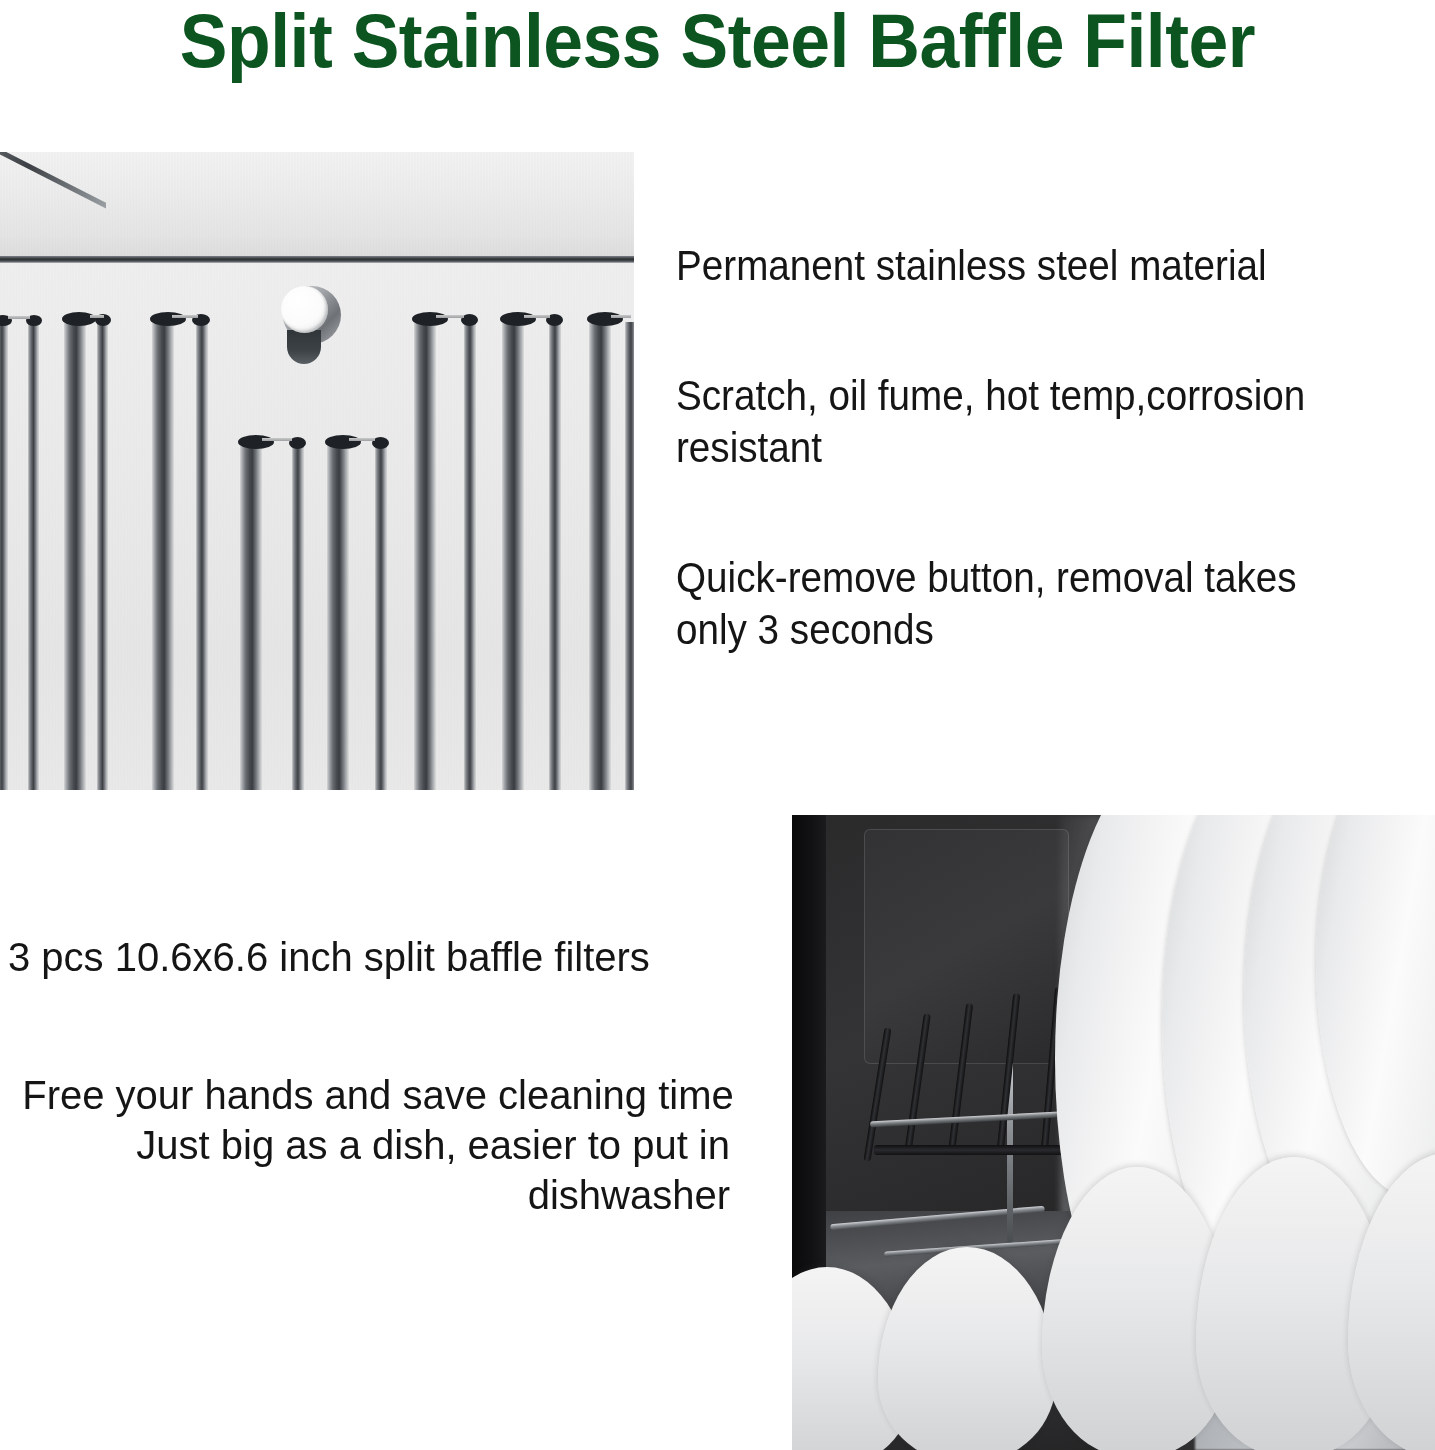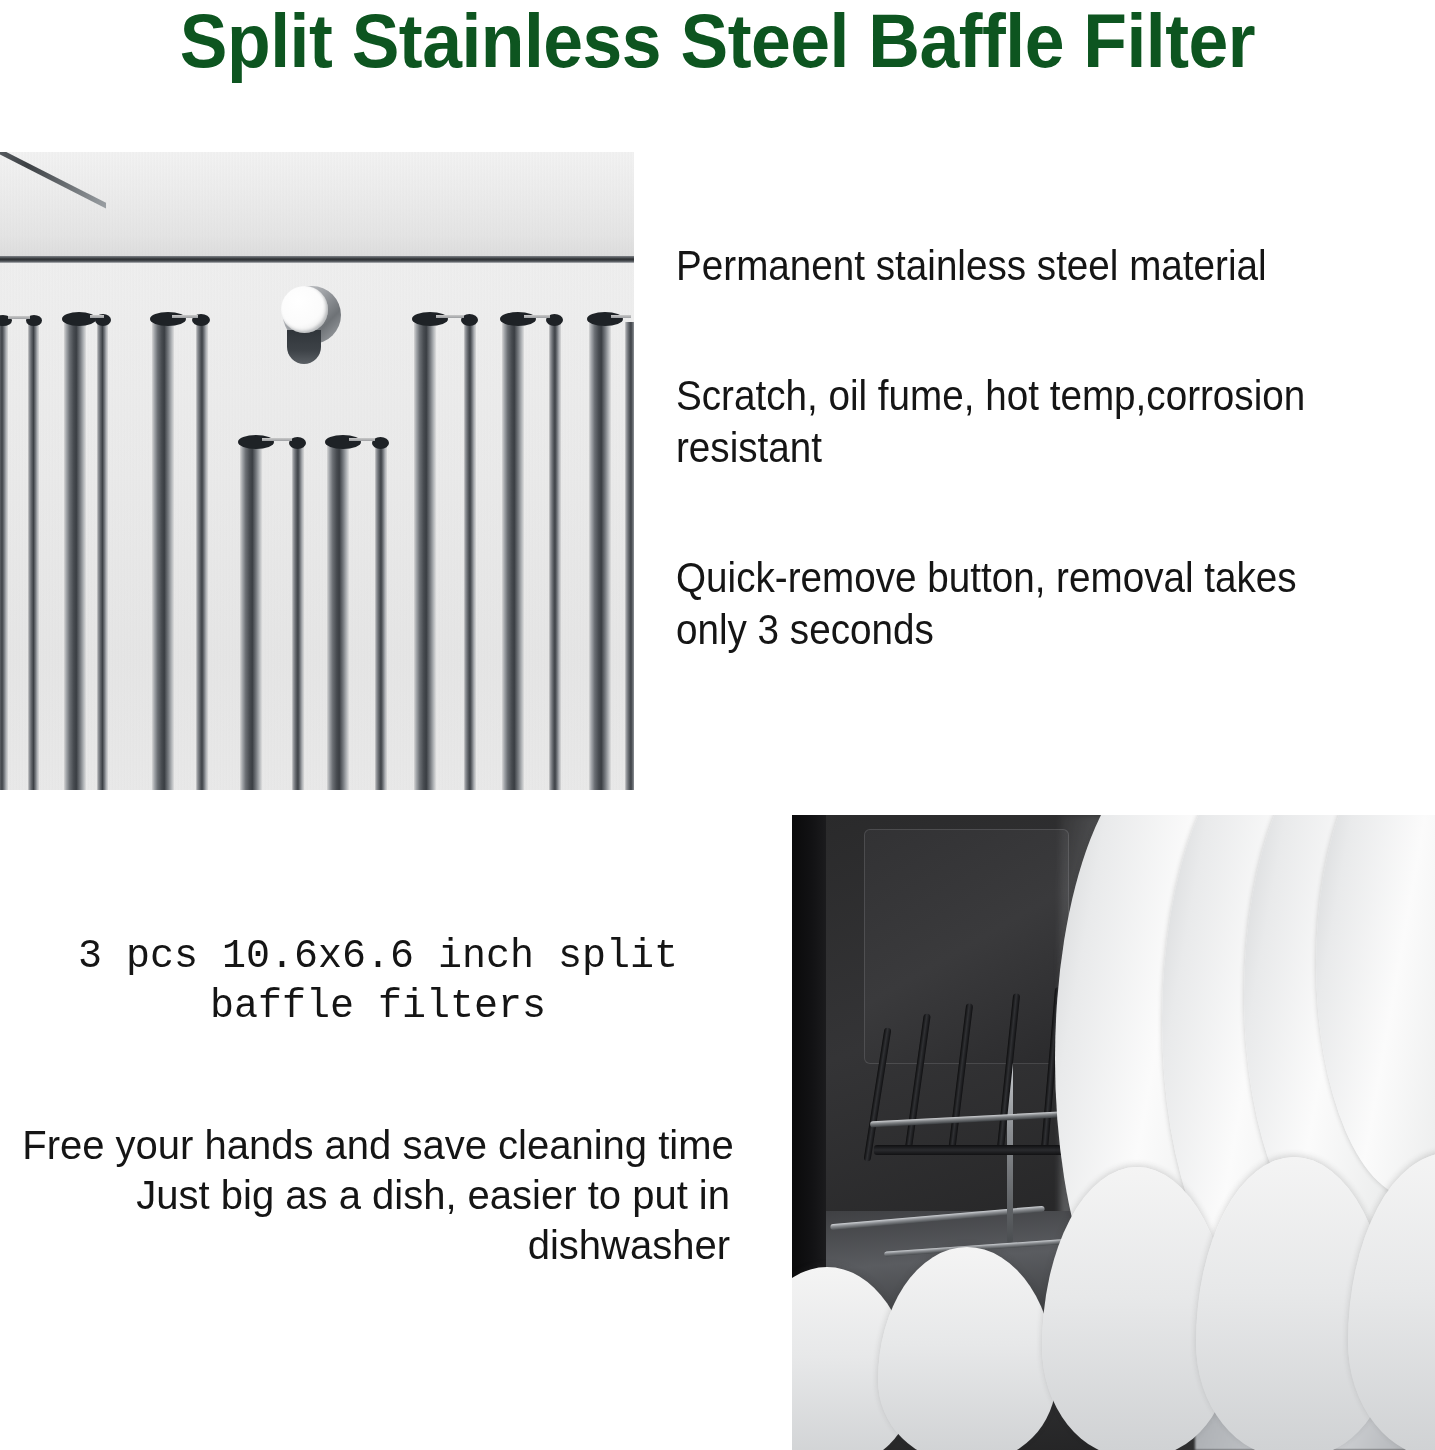--- a/index.html
+++ b/index.html
@@ -189,21 +189,21 @@
     left: 8px;
     top: 932px;
     width: 740px;
   }
   .bullet {
     color: #151515;
     font-size: 40px;
     line-height: 50px;
     font-weight: normal;
   }
-  .bullet.b1 { text-align: center; margin-bottom: 88px; font-family: Liberation Mono, monospace; }
+  .bullet.b1 { text-align: left; margin-bottom: 88px; }
   .bullet.b2 { text-align: right; margin-bottom: 88px; padding-right: 18px; }
   .bullet.b3 { text-align: center; }
 
   
   .dish-photo {
     position: absolute;
     left: 792px;
     top: 815px;
     width: 643px;
     height: 635px;

